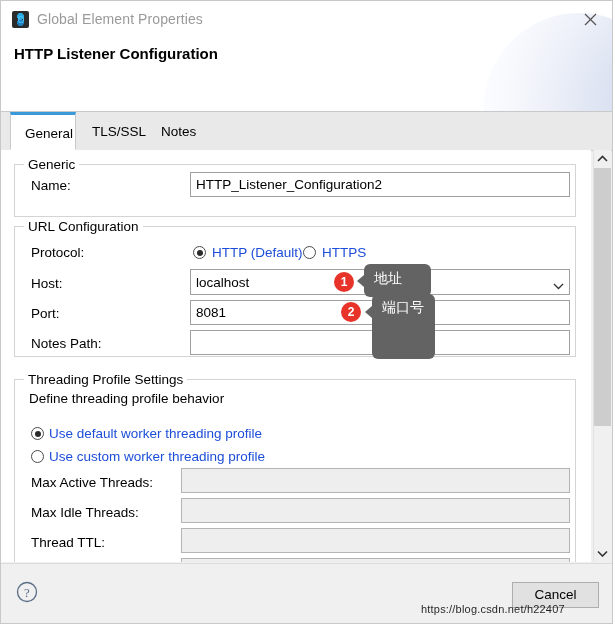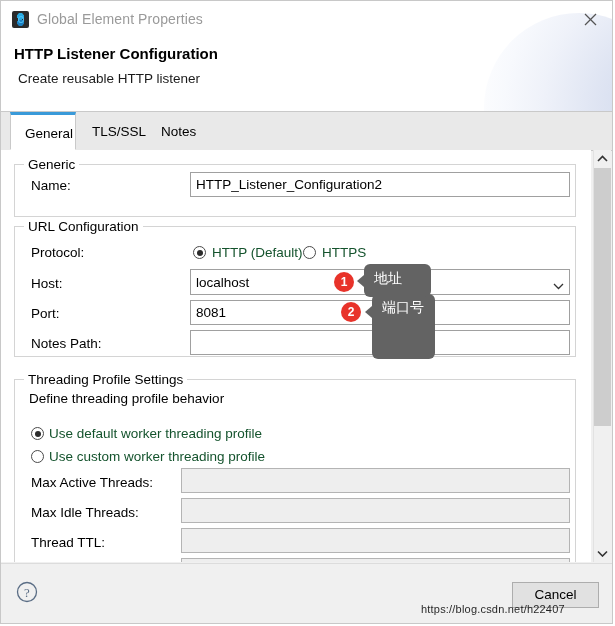--- a/index.html
+++ b/index.html
@@ -221,21 +221,21 @@
     content: "";
     position: absolute;
     left: 2.5px; top: 2.5px;
     width: 6px; height: 6px;
     border-radius: 50%;
     background: #2b2b2b;
   }
   .radio-label {
     position: absolute;
     font-size: 13.5px;
-    color: #14532d;
+    color: #1d4ed8;
     white-space: nowrap;
   }
 
   
   .vscroll {
     position: absolute;
     right: 1px;
     top: 149px;
     width: 17px;
     height: 412px;
@@ -353,21 +353,20 @@
       <div class="window-title">Global Element Properties</div>
       <div class="close-btn">
         <svg width="13" height="13" viewBox="0 0 13 13" aria-hidden="true">
           <line x1="1" y1="1" x2="12" y2="12" stroke="#555" stroke-width="1.2"></line>
           <line x1="12" y1="1" x2="1" y2="12" stroke="#555" stroke-width="1.2"></line>
         </svg>
       </div>
     </div>
 
     <div class="header-title">HTTP Listener Configuration</div>
-    <div class="header-sub">Create reusable HTTP listener</div>
   </div>
 
   <div class="tabstrip">
     <div class="tab active" style="left:9px; width:66px;">General</div>
     <div class="tab" style="left:77px; width:68px;">TLS/SSL</div>
     <div class="tab" style="left:146px; width:56px;">Notes</div>
   </div>
 
   <div class="content">
     <div class="scroll-inner">

